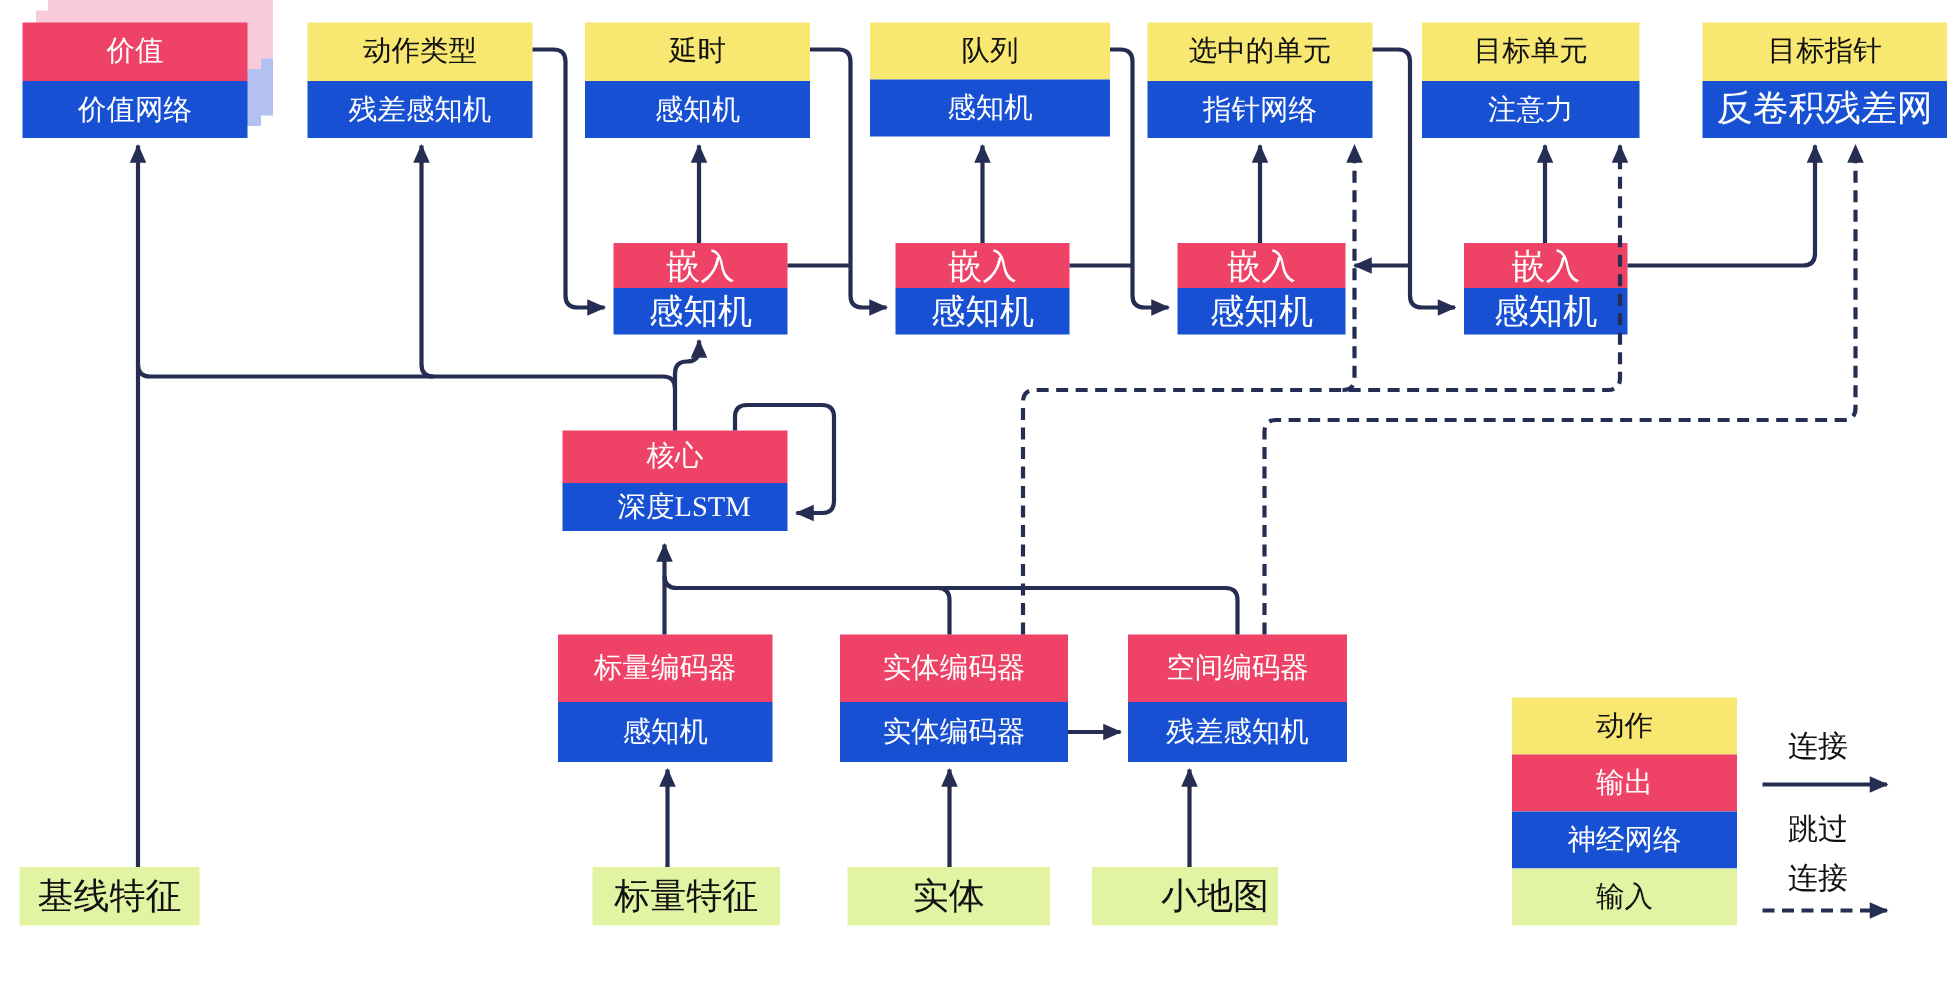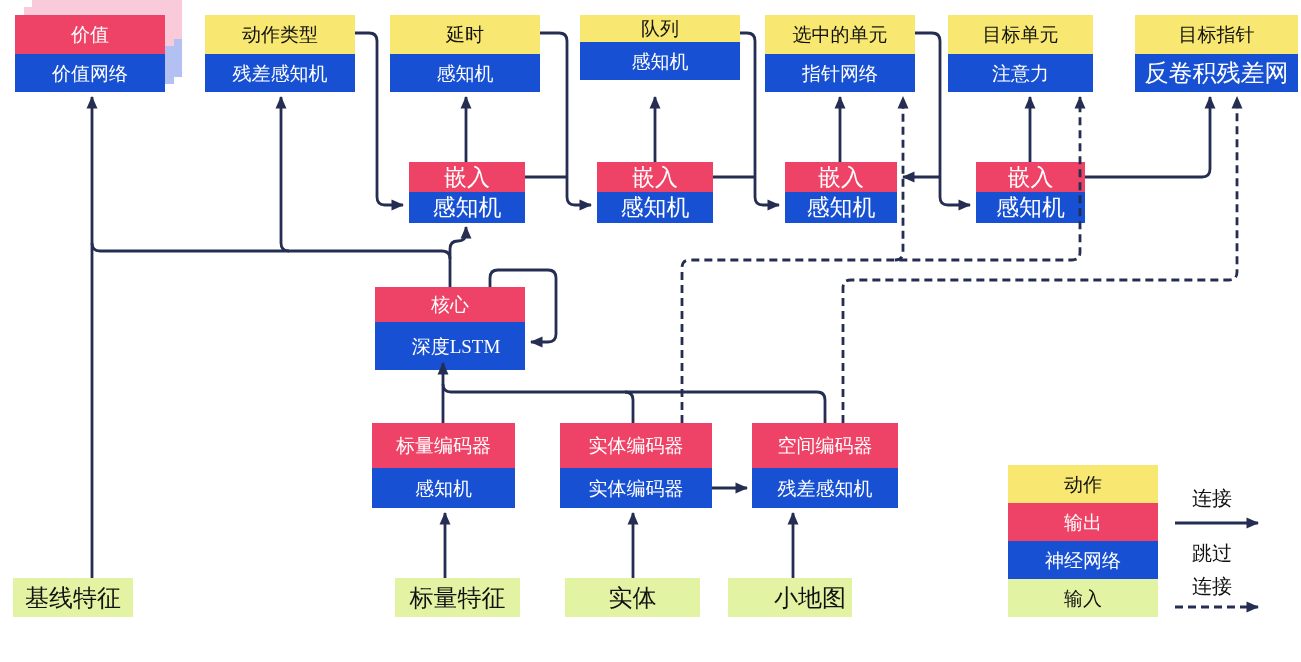--- a/index.html
+++ b/index.html
@@ -45,21 +45,21 @@
   </div>
   <div class="box" style="left:205px;top:15px;width:150px;">
     <div class="row t-yellow f25" style="height:39px;">动作类型</div>
     <div class="row t-blue f25" style="height:38px;">残差感知机</div>
   </div>
   <div class="box" style="left:390px;top:15px;width:150px;">
     <div class="row t-yellow f25" style="height:39px;">延时</div>
     <div class="row t-blue f25" style="height:38px;">感知机</div>
   </div>
   <div class="box" style="left:580px;top:15px;width:160px;">
-    <div class="row t-yellow f25" style="height:27px;">队列</div>
+    <div class="row t-yellow f25" style="height:38px;">队列</div>
     <div class="row t-blue f25" style="height:38px;">感知机</div>
   </div>
   <div class="box" style="left:765px;top:15px;width:150px;">
     <div class="row t-yellow f25" style="height:39px;font-family:Liberation Serif, serif;">选中的单元</div>
     <div class="row t-blue f25" style="height:38px;">指针网络</div>
   </div>
   <div class="box" style="left:948px;top:15px;width:145px;">
     <div class="row t-yellow f25" style="height:39px;">目标单元</div>
     <div class="row t-blue f25" style="height:38px;">注意力</div>
   </div>
@@ -80,21 +80,21 @@
     <div class="row t-pink f23" style="height:30px;">嵌入</div>
     <div class="row t-blue f23" style="height:31px;">感知机</div>
   </div>
   <div class="box" style="left:976px;top:162px;width:109px;">
     <div class="row t-pink f23" style="height:30px;">嵌入</div>
     <div class="row t-blue f23" style="height:31px;">感知机</div>
   </div>
 
   <div class="box" style="left:375px;top:287px;width:150px;">
     <div class="row t-pink f25" style="height:35px;">核心</div>
-    <div class="row t-blue f25" style="height:48px;padding-left:12px;">深度LSTM</div>
+    <div class="row t-blue f25" style="height:32px;padding-left:12px;">深度LSTM</div>
   </div>
 
   <div class="box" style="left:372px;top:423px;width:143px;">
     <div class="row t-pink f25" style="height:45px;">标量编码器</div>
     <div class="row t-blue f25" style="height:40px;">感知机</div>
   </div>
   <div class="box" style="left:560px;top:423px;width:152px;">
     <div class="row t-pink f25" style="height:45px;">实体编码器</div>
     <div class="row t-blue f25" style="height:40px;">实体编码器</div>
   </div>

